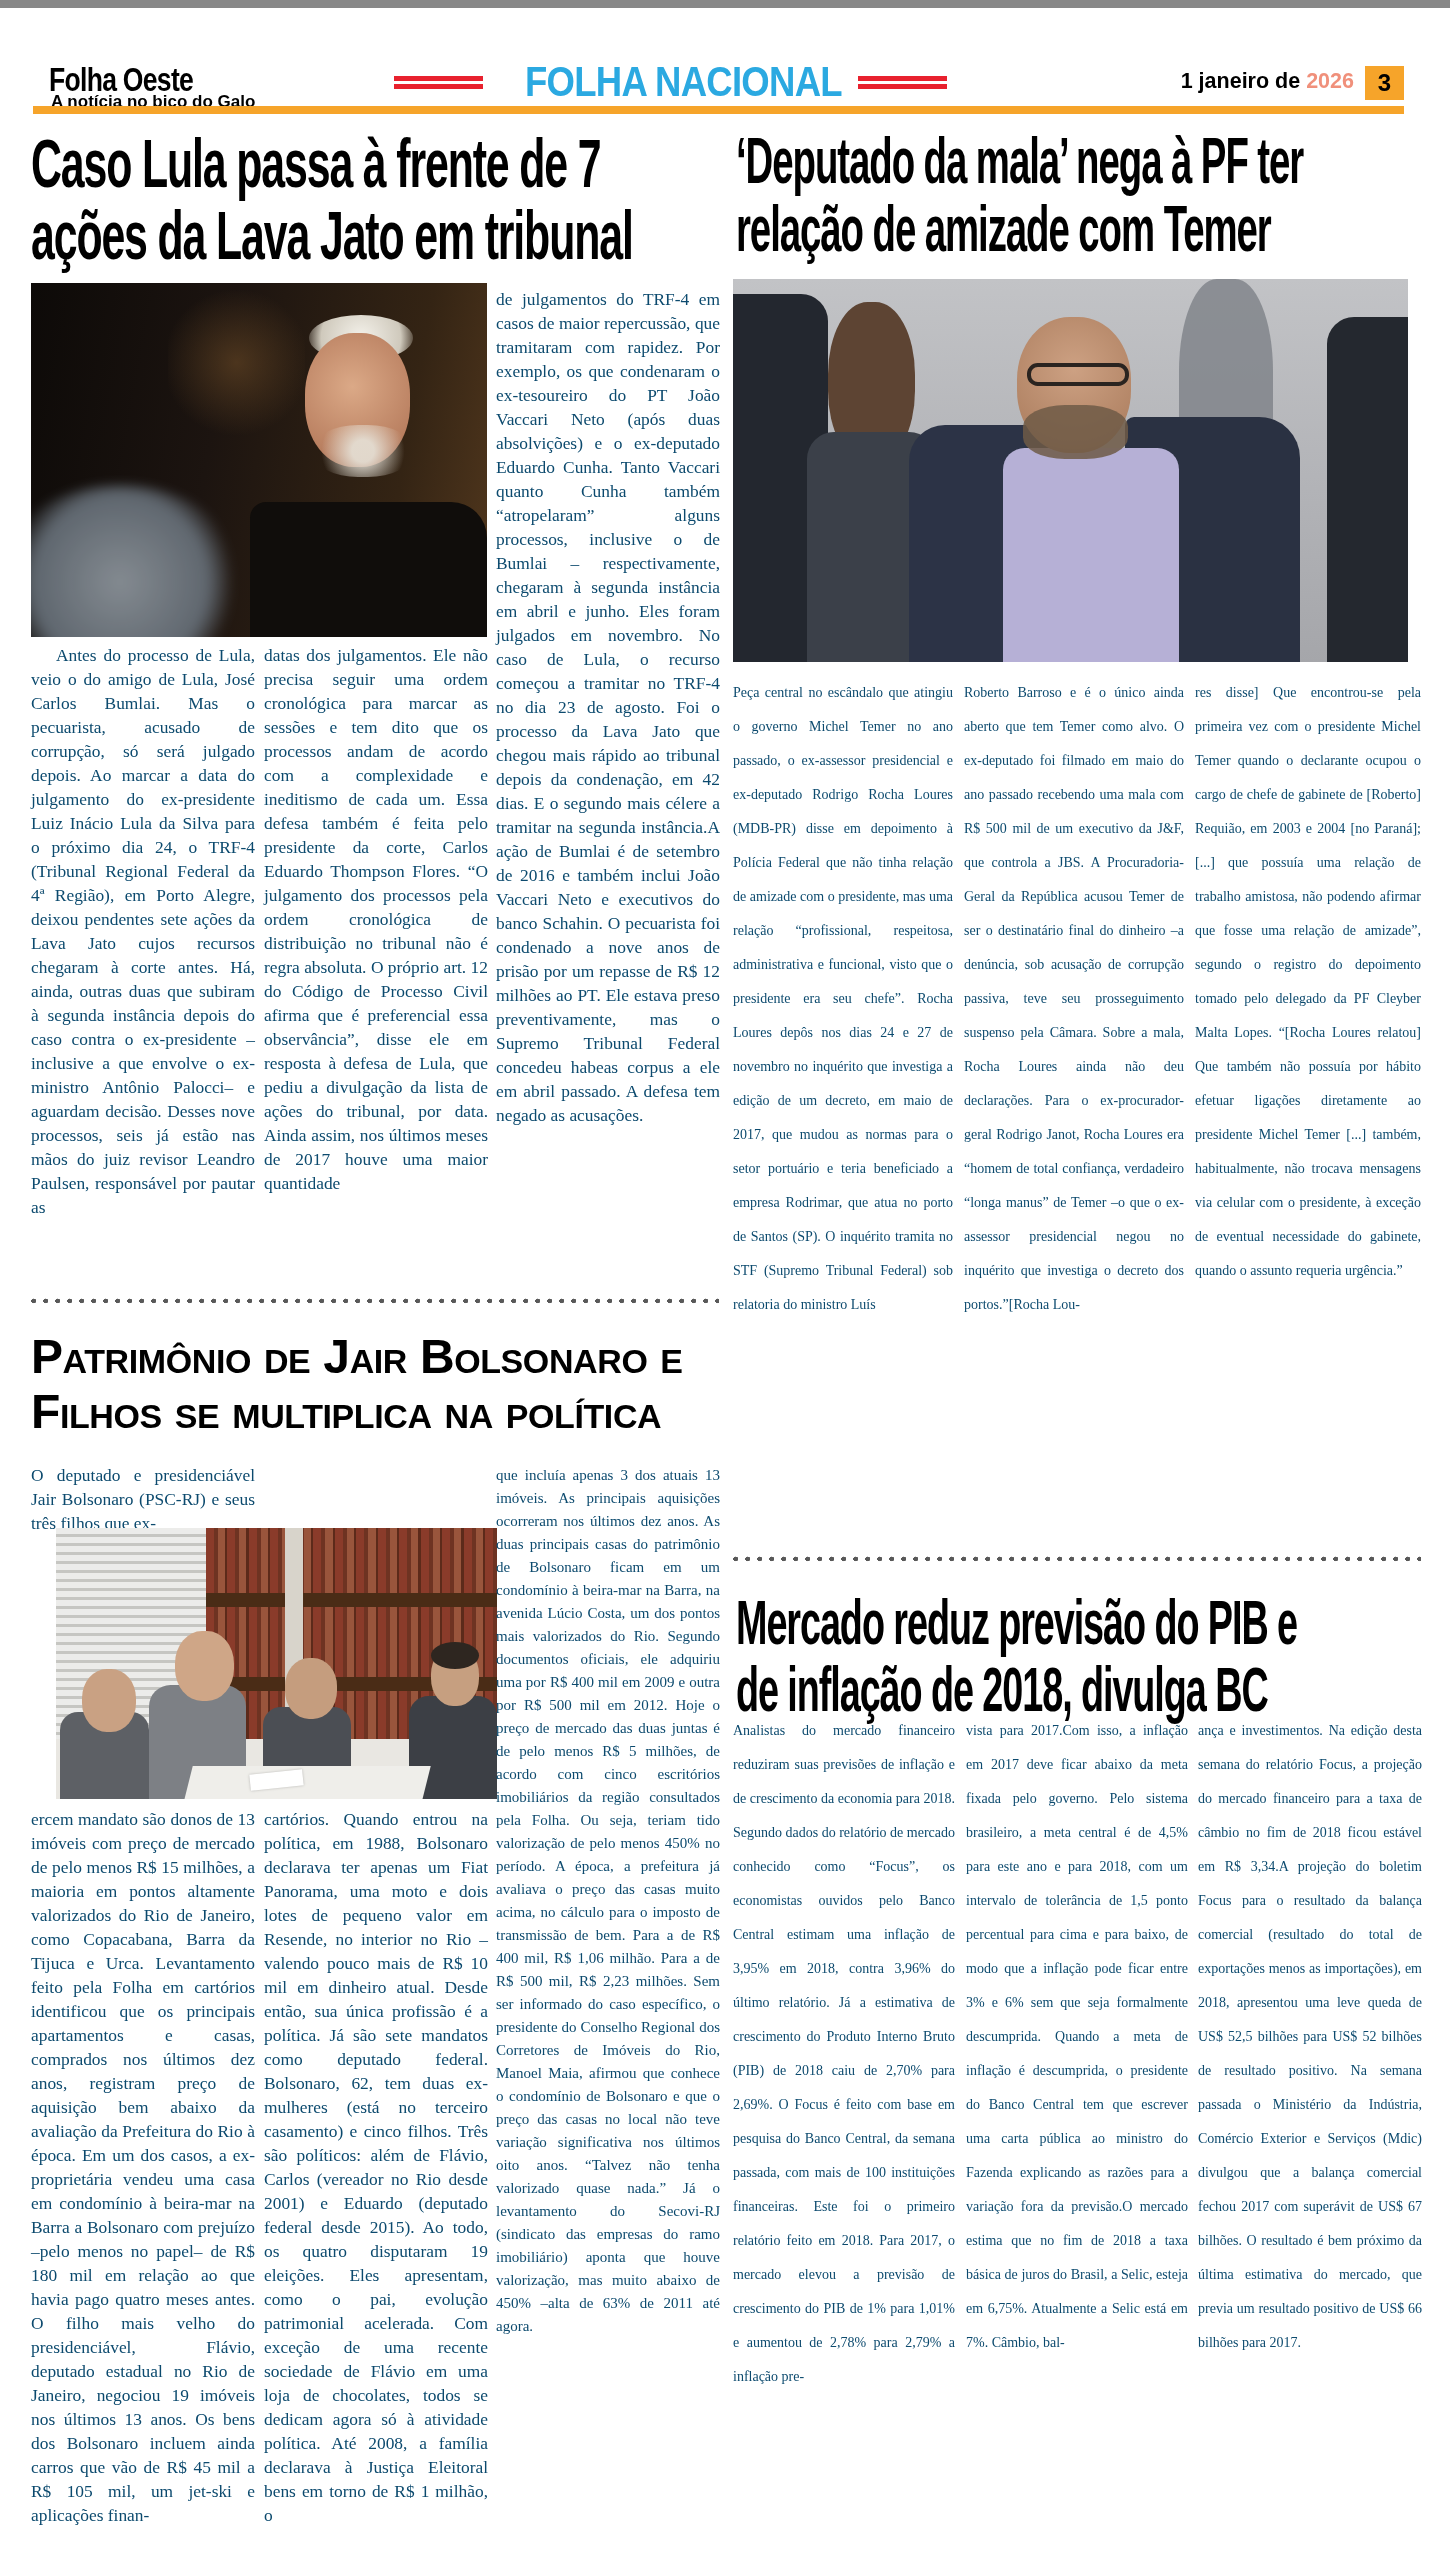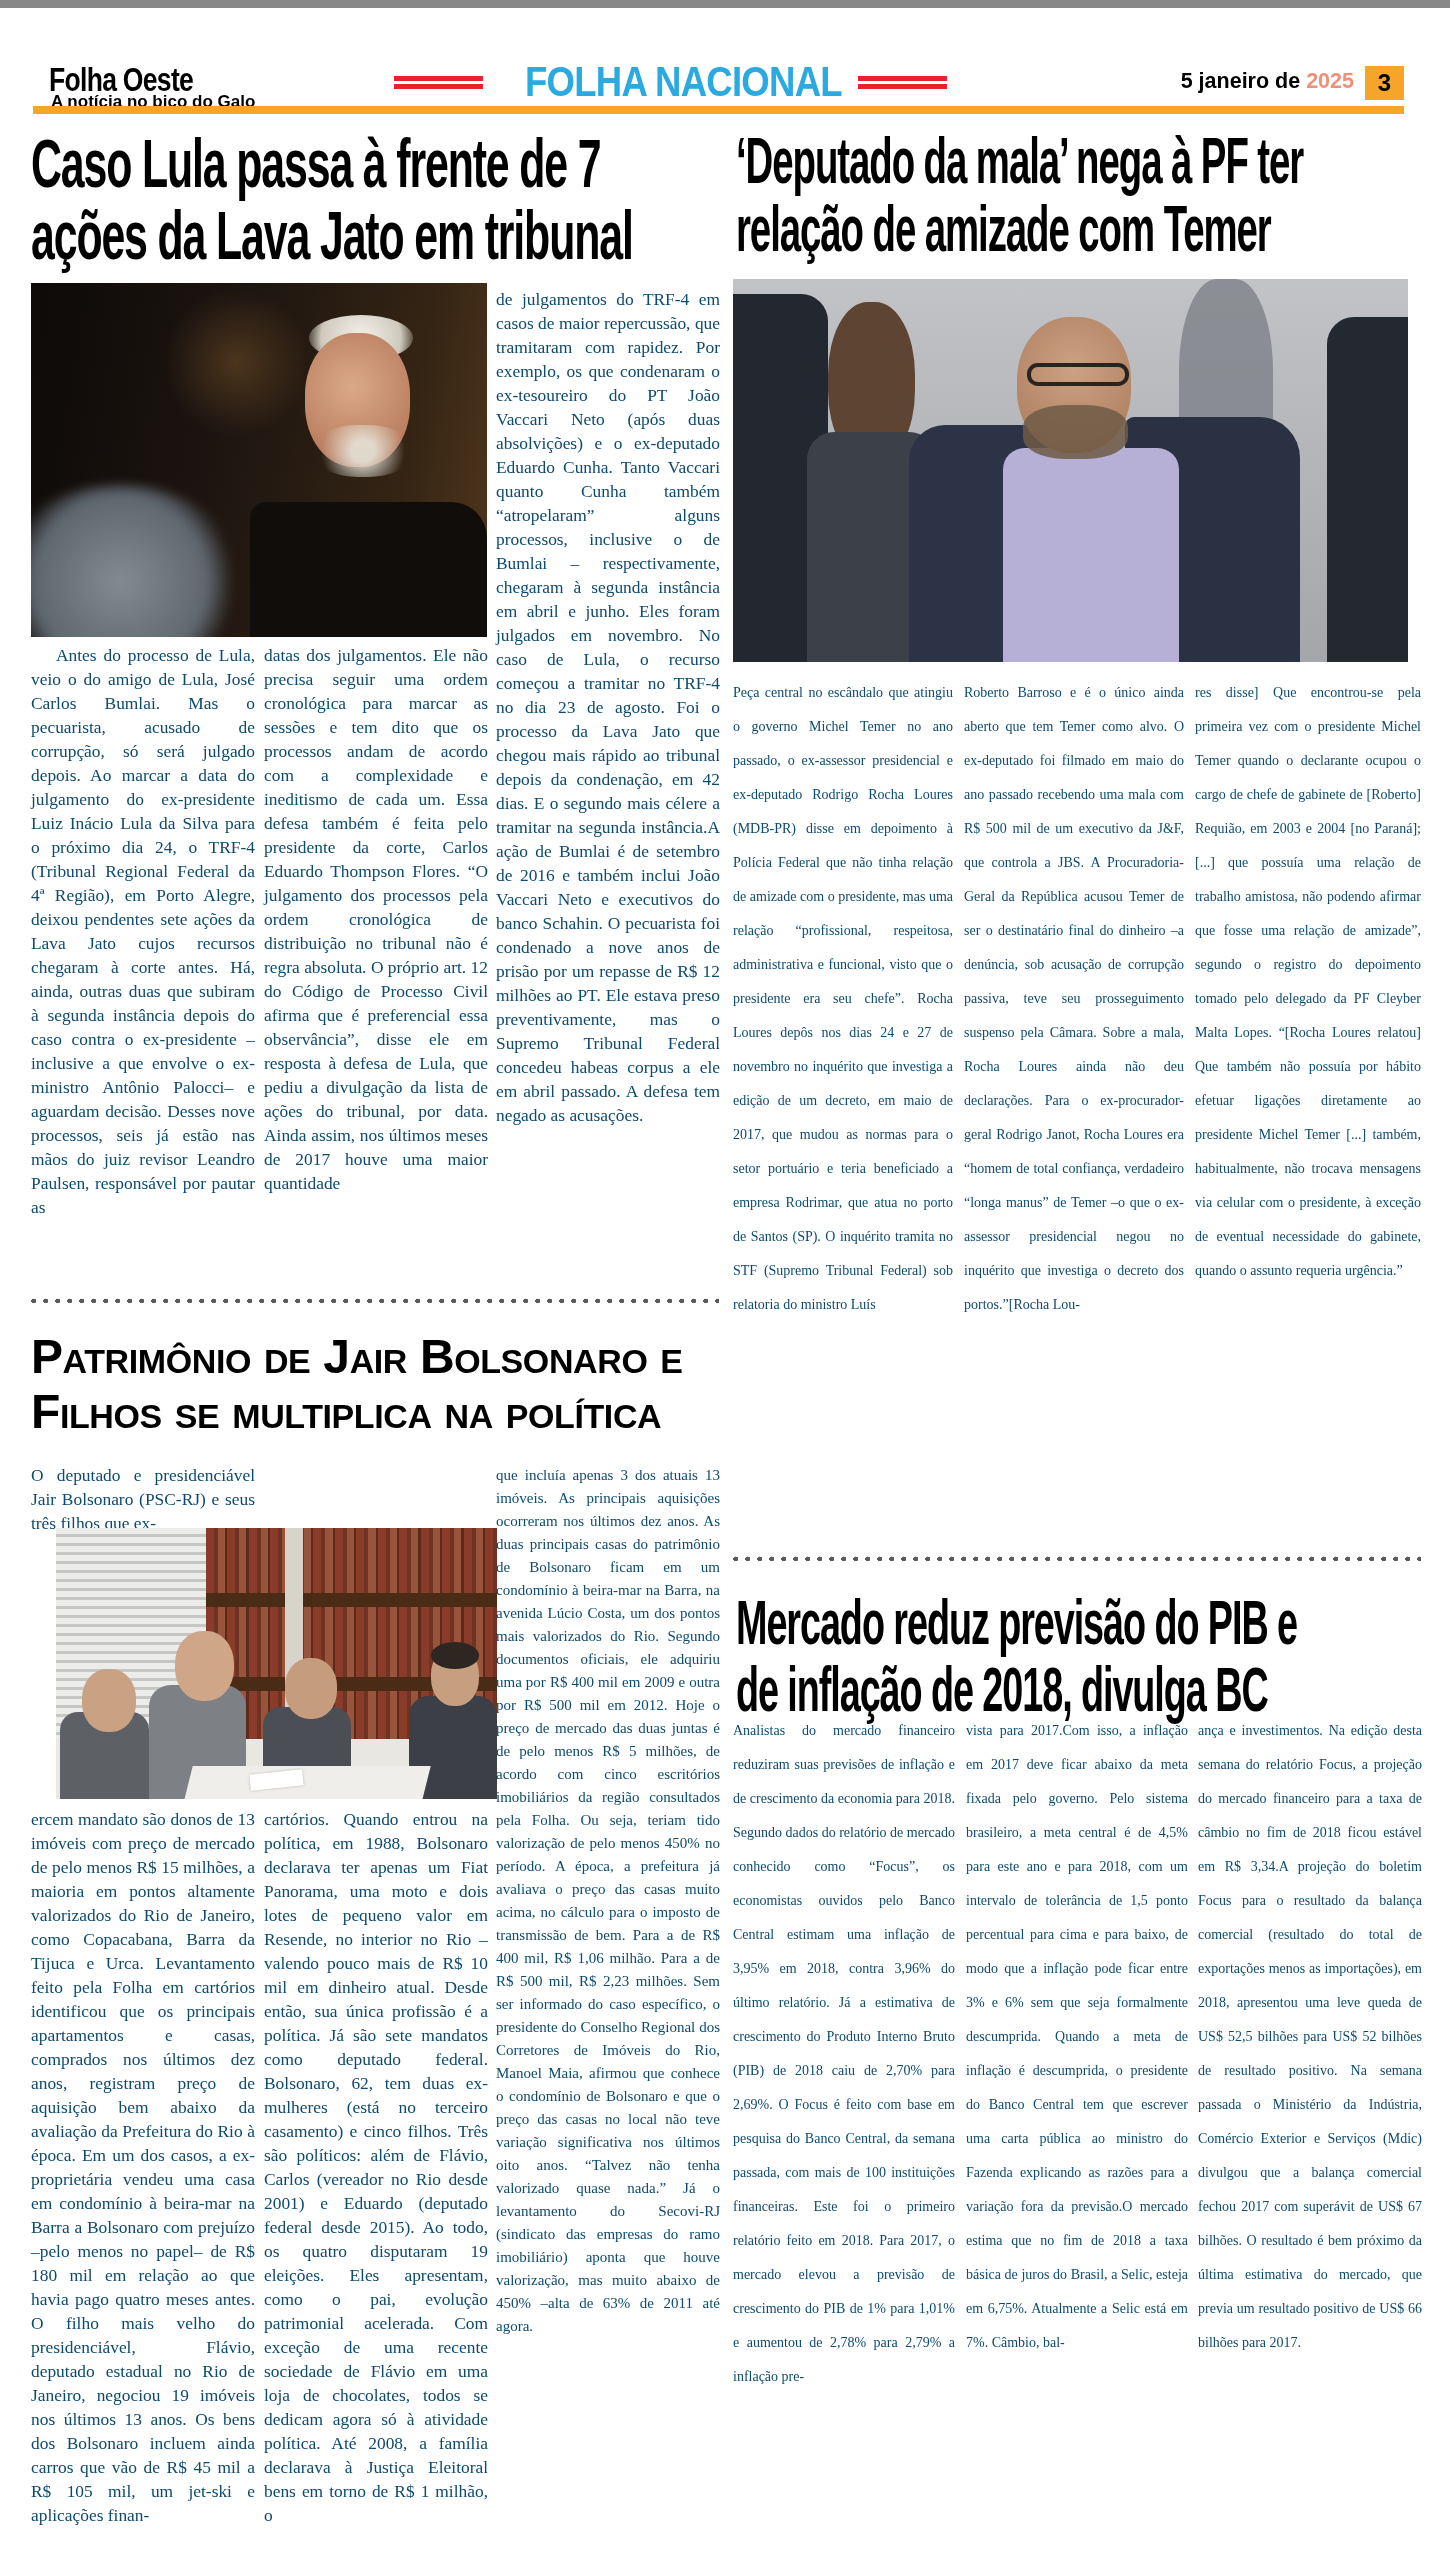--- a/index.html
+++ b/index.html
@@ -124,21 +124,21 @@
       <span></span>
     </div>
   <div class="abs" style="left:525px;top:52px;">
     <div class="section-title">FOLHA NACIONAL</div>
   </div>
   <div class="abs redlines" style="left:858px;top:68px;">
       <span></span>
       <span></span>
     </div>
 
-  <div class="abs date-line" style="right:97px;top:61px;"><span>5 janeiro de </span><span class="yr">2025</span></div>
+  <div class="abs date-line" style="right:97px;top:61px;"><span>1 janeiro de </span><span class="yr">2026</span></div>
   <div class="abs page-number-box" style="left:1365px;top:58px;">
     <span>3</span>
   </div>
   <div class="abs orange-bar" style="left:33px;top:98px;width:1371px;"></div>
 
   <div class="abs" style="left:31px;top:119px;width:688px;">
     <div class="hl hl-lula">Caso Lula passa à frente de 7
 ações da Lava Jato em tribunal</div>
   </div>
 

